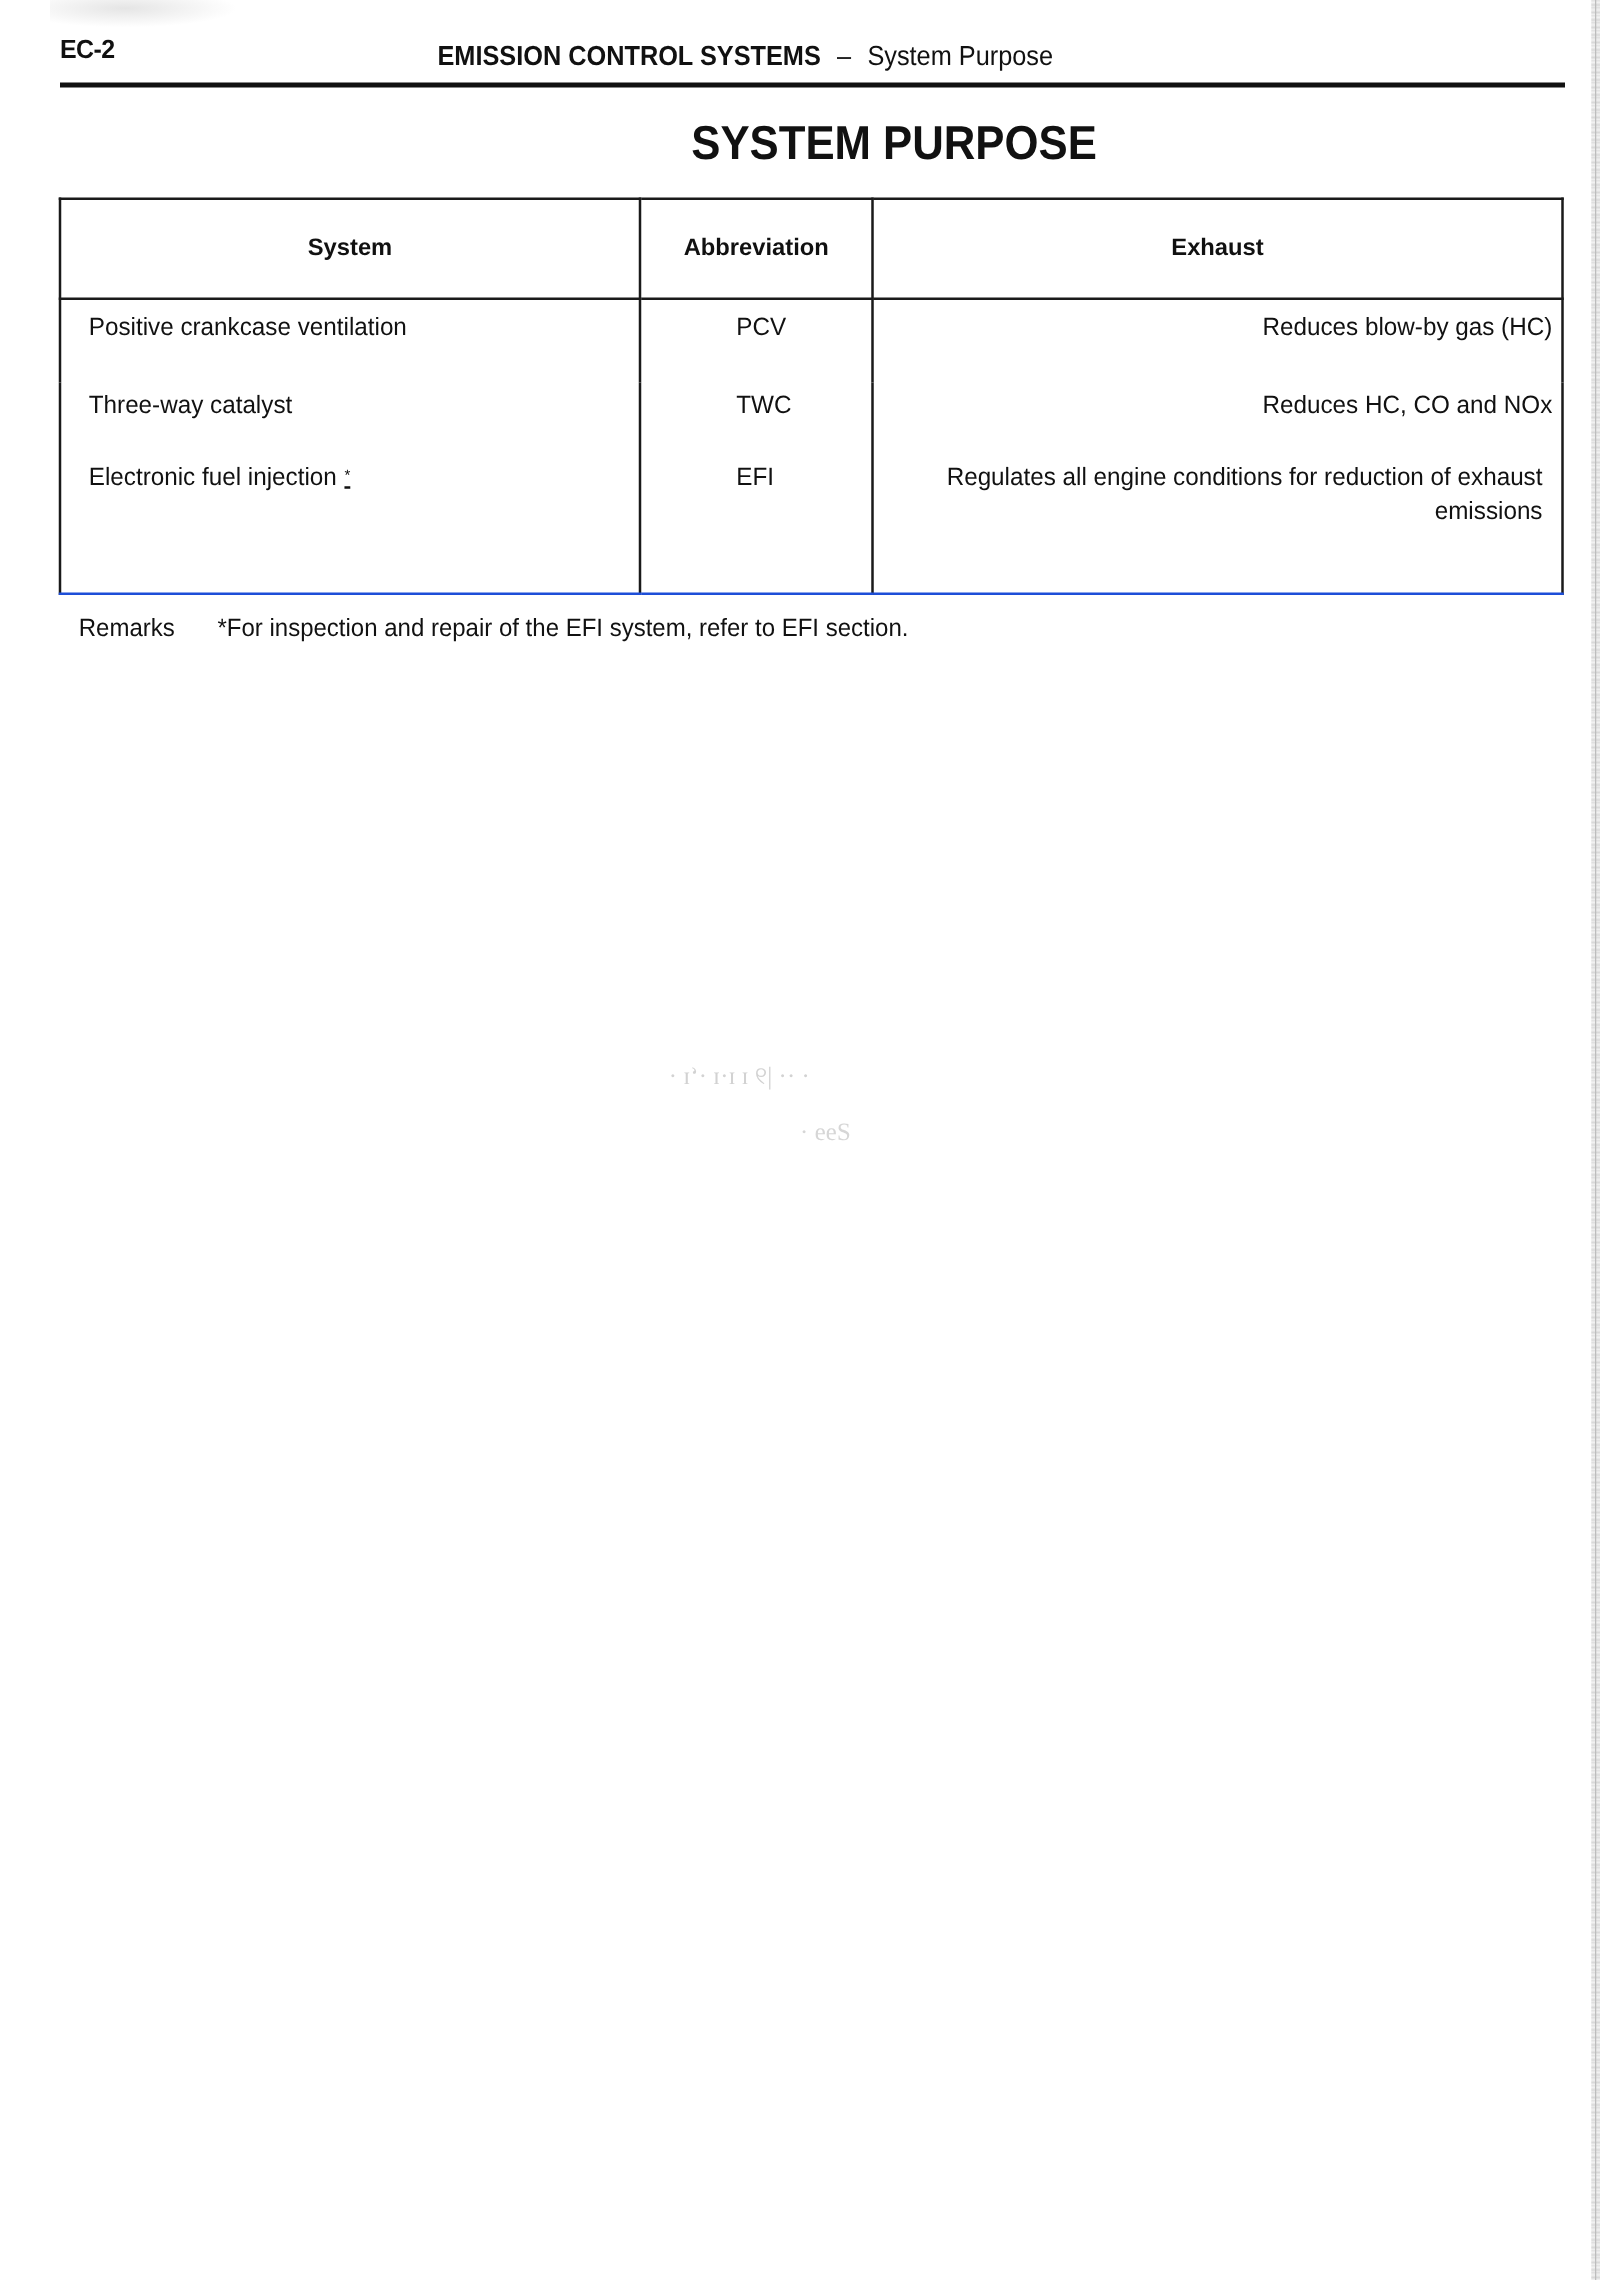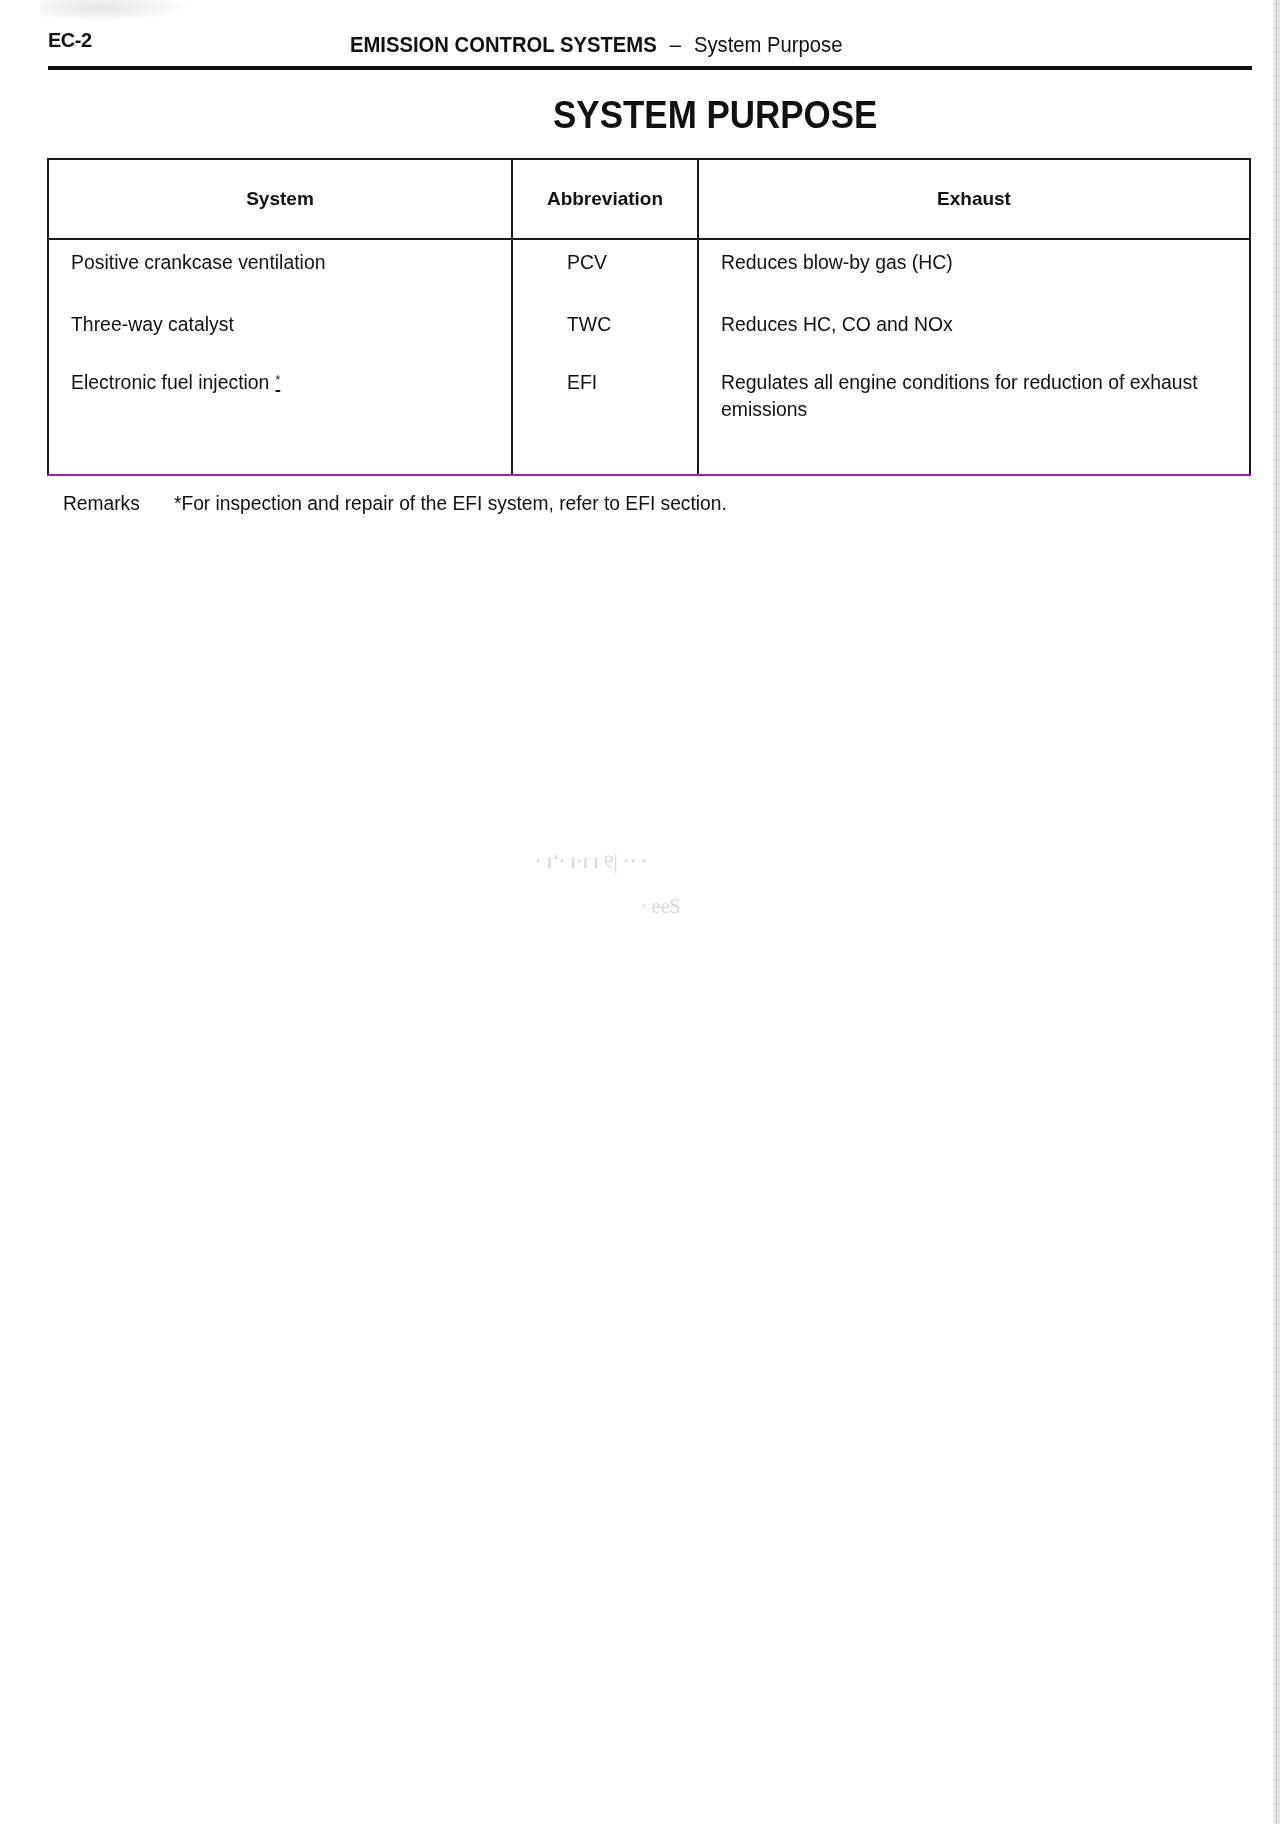--- a/index.html
+++ b/index.html
@@ -115,25 +115,25 @@
       padding: 16px;
     }
     .purpose-table td {
       border-left: 2px solid #1a1a1a;
       border-right: 2px solid #1a1a1a;
       vertical-align: top;
       padding: 0;
       line-height: 37px;
     }
     .purpose-table tbody tr:last-child td {
-      border-bottom: 2px solid #a21caf;
+      border-bottom: 2px solid #1d4ed8;
     }
     .purpose-table td.sys { padding-left: 22px; text-decoration: underline; }
-    .purpose-table td.abbr { padding-left: 54px; }
-    .purpose-table td.purp { padding-left: 22px; }
+    .purpose-table td.abbr { padding-left: 76px; }
+    .purpose-table td.purp { padding-left: 22px; text-align: right; }
     .purpose-table tbody tr:first-child td { padding-top: 4px; }
     .purpose-table tbody tr:last-child td.purp {
       line-height: 27px;
       padding-top: 5px;
       padding-bottom: 10px;
     }
     .purpose-table tbody tr:last-child td.sys,
     .purpose-table tbody tr:last-child td.abbr {
       padding-top: 0px;
     }

